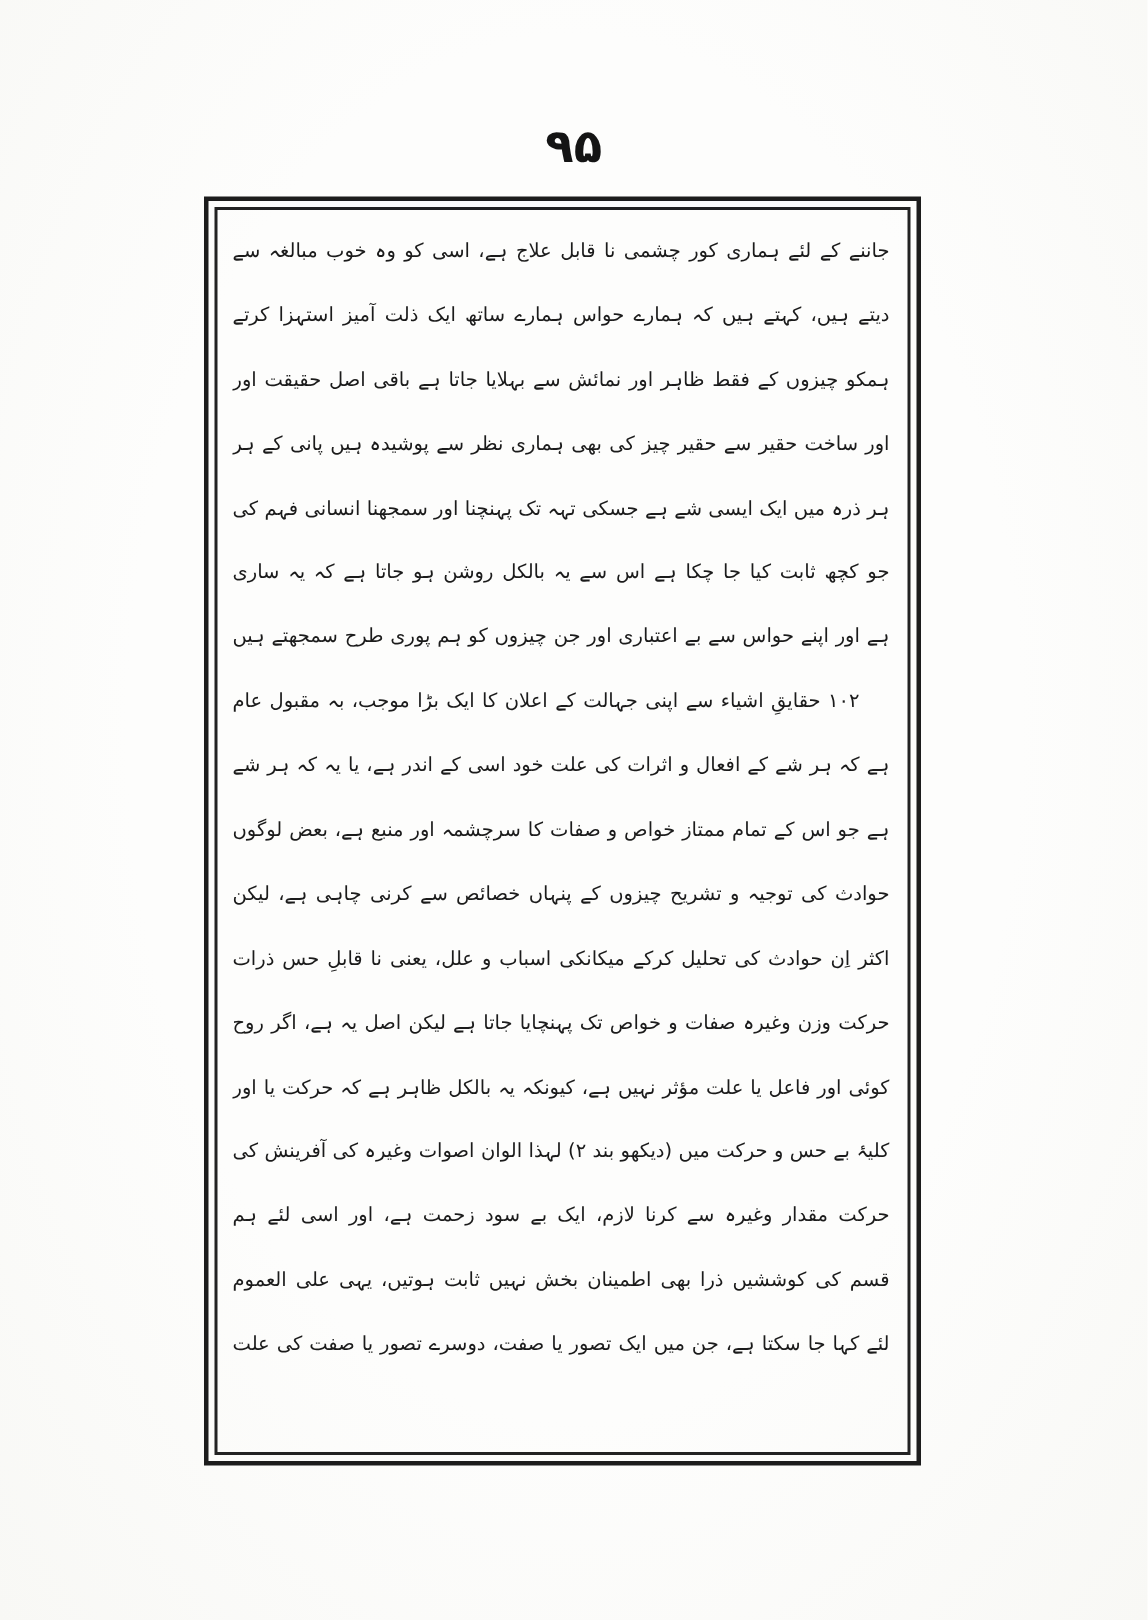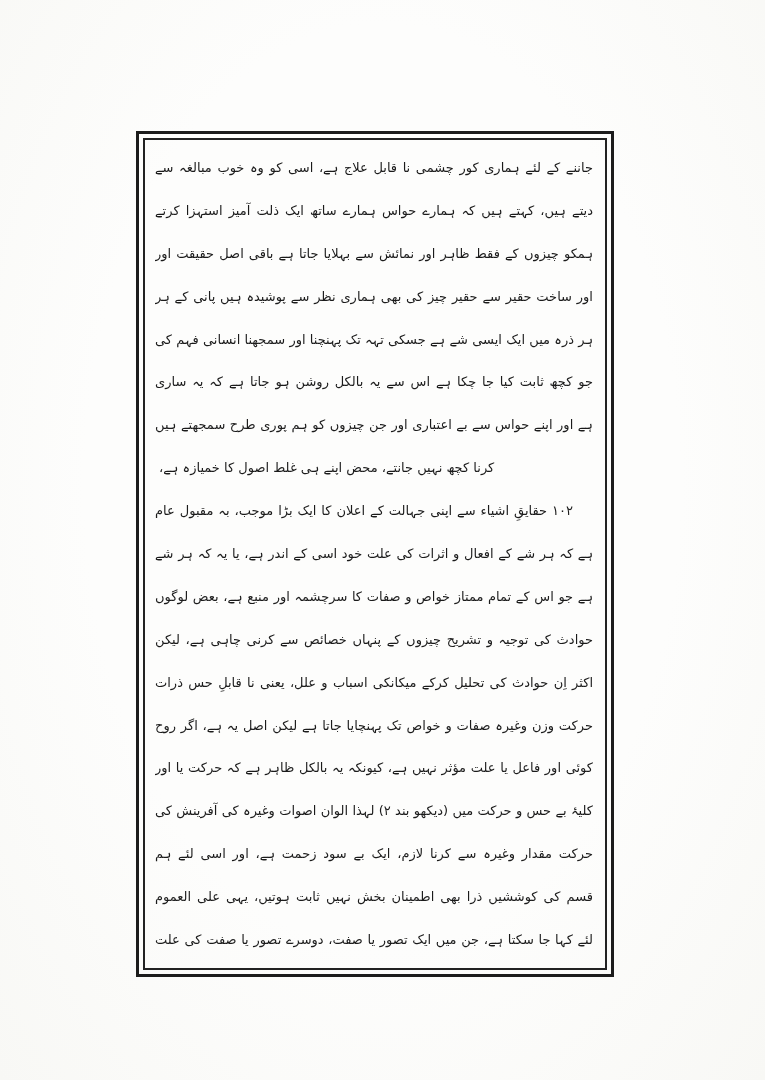--- a/index.html
+++ b/index.html
@@ -62,32 +62,32 @@
   
   .text-line.section-start{
     padding-right:20px;
   }
 </style>
 </head>
 <body>
 
 <div class="scan-page">
 
+  <div class="page-number">۹۵</div>
 
   <div class="frame-outer">
     <div class="frame-inner">
       <div class="text-block">
         <div class="text-line">جاننے کے لئے ہماری کور چشمی نا قابل علاج ہے، اسی کو وہ خوب مبالغہ سے رنگتے، اور طول</div>
         <div class="text-line">دیتے ہیں، کہتے ہیں کہ ہمارے حواس ہمارے ساتھ ایک ذلت آمیز استہزا کرتے ہیں، اور</div>
         <div class="text-line">ہمکو چیزوں کے فقط ظاہر اور نمائش سے بہلایا جاتا ہے باقی اصل حقیقت اور اندرونی کیفیات</div>
         <div class="text-line">اور ساخت حقیر سے حقیر چیز کی بھی ہماری نظر سے پوشیدہ ہیں پانی کے ہر قطرہ اور ریت کے</div>
         <div class="text-line">ہر ذرہ میں ایک ایسی شے ہے جسکی تہہ تک پہنچنا اور سمجھنا انسانی فہم کی قوت سے باہر ہے، لیکن</div>
         <div class="text-line">جو کچھ ثابت کیا جا چکا ہے اس سے یہ بالکل روشن ہو جاتا ہے کہ یہ ساری فریاد محض بے بنیاد</div>
         <div class="text-line">ہے اور اپنے حواس سے بے اعتباری اور جن چیزوں کو ہم پوری طرح سمجھتے ہیں انکی نسبت یہ خیال</div>
-        <div class="text-line para-end">کرنا کچھ نہیں جانتے، محض اپنے ہی غلط اصول کا خمیازہ ہے،</div>
         <div class="text-line section-start">۱۰۲  حقایقِ اشیاء سے اپنی جہالت کے اعلان کا ایک بڑا موجب، بہ مقبول عام اعتقاد</div>
         <div class="text-line">ہے کہ ہر شے کے افعال و اثرات کی علت خود اسی کے اندر ہے، یا یہ کہ ہر شے کی مخفی ماہیت</div>
         <div class="text-line">ہے جو اس کے تمام ممتاز خواص و صفات کا سرچشمہ اور منبع ہے، بعض لوگوں نے مظاہر و</div>
         <div class="text-line">حوادث کی توجیہ و تشریح چیزوں کے پنہاں خصائص سے کرنی چاہی ہے، لیکن اب</div>
         <div class="text-line">اکثر اِن حوادث کی تحلیل کرکے میکانکی اسباب و علل، یعنی نا قابلِ حس ذرات مادی کی شکل</div>
         <div class="text-line">حرکت وزن وغیرہ صفات و خواص تک پہنچایا جاتا ہے لیکن اصل یہ ہے، اگر روح کے علاوہ</div>
         <div class="text-line">کوئی اور فاعل یا علت مؤثر نہیں ہے، کیونکہ یہ بالکل ظاہر ہے کہ حرکت یا اور دوسرے تصورات</div>
         <div class="text-line">کلیۂ بے حس و حرکت میں (دیکھو بند ۲) لہذا الوان اصوات وغیرہ کی آفرینش کی تشریح، شکل</div>
         <div class="text-line">حرکت مقدار وغیرہ سے کرنا لازم، ایک بے سود زحمت ہے، اور اسی لئے ہم دیکھتے ہیں، کہ اس</div>
         <div class="text-line">قسم کی کوششیں ذرا بھی اطمینان بخش نہیں ثابت ہوتیں، یہی علی العموم تمام اُن مثالوں کے</div>

